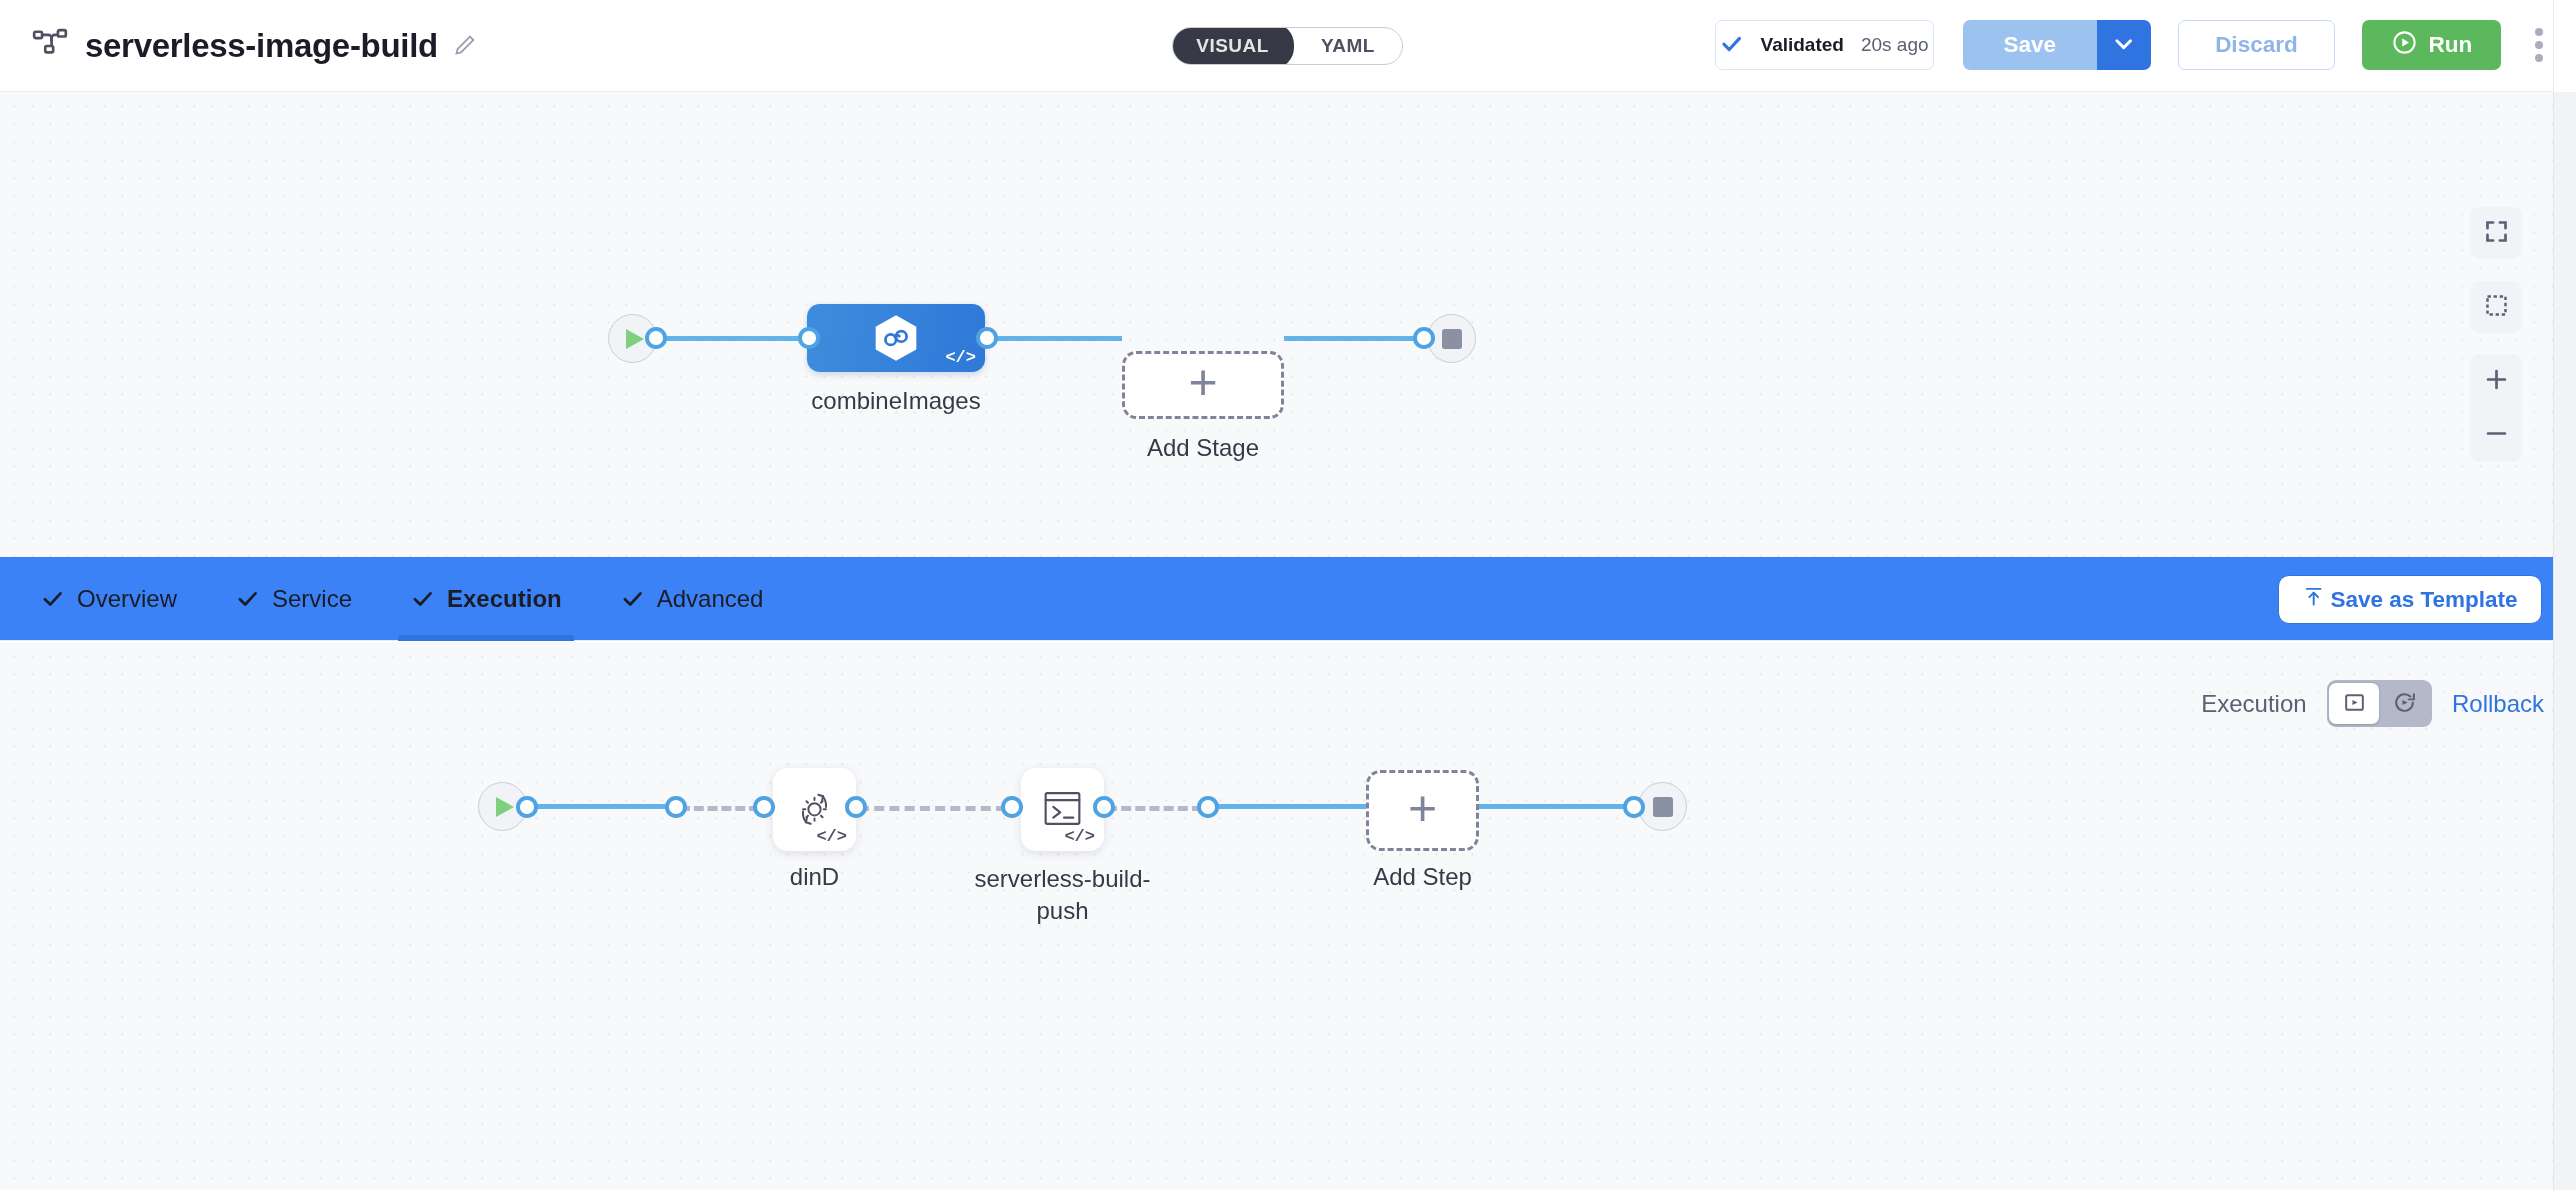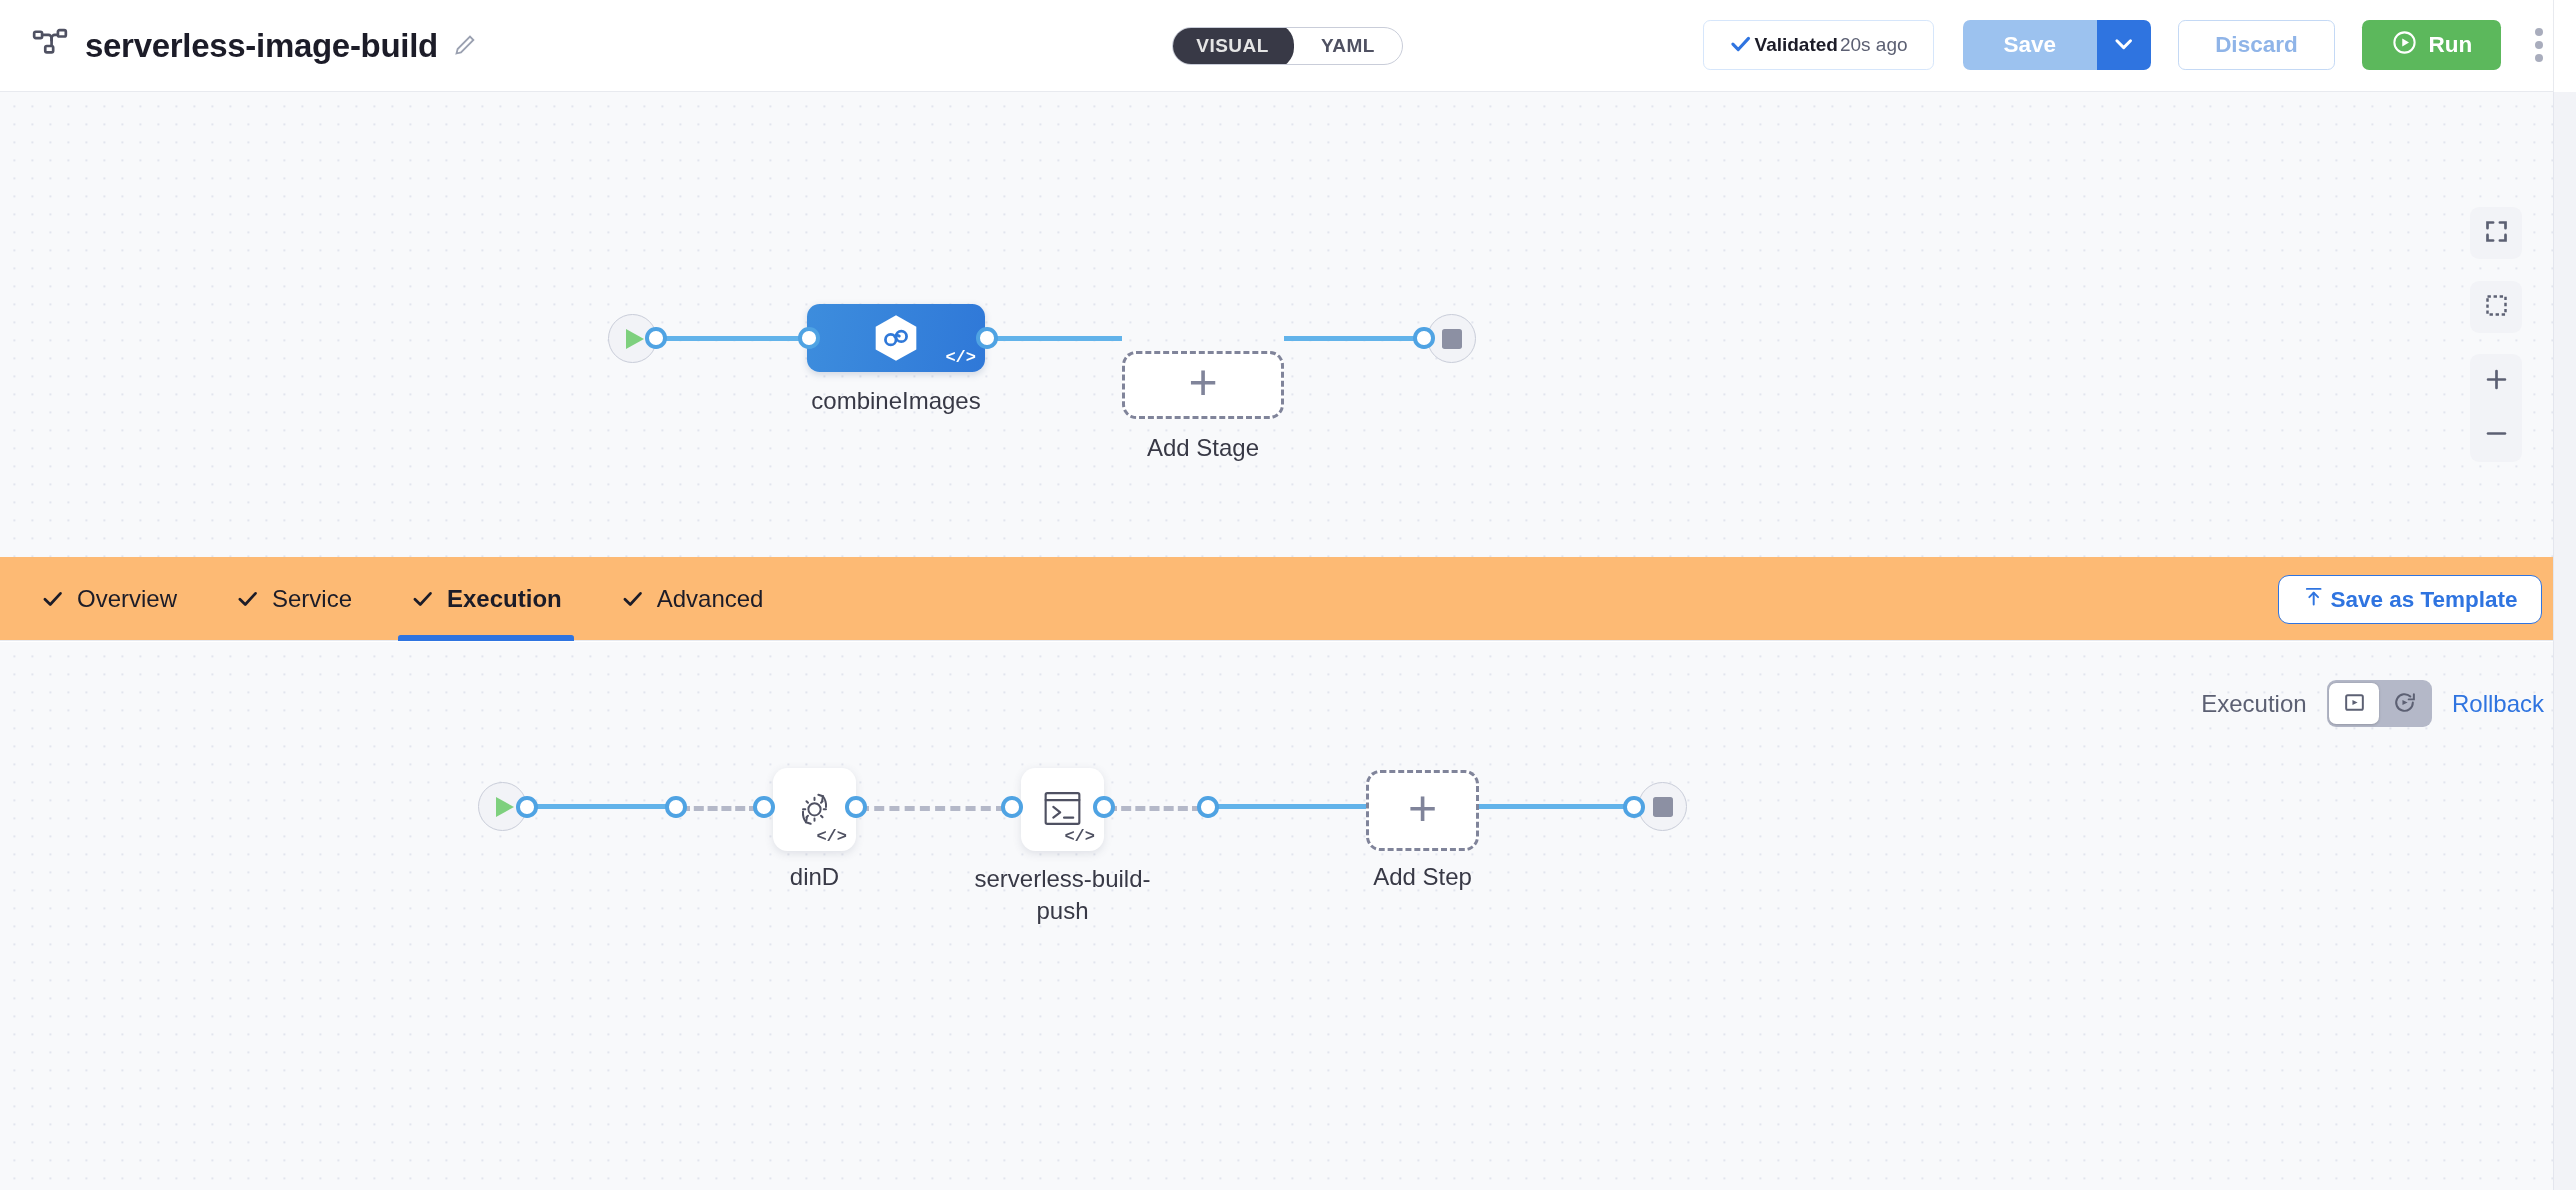--- a/index.html
+++ b/index.html
@@ -38,23 +38,23 @@
   }
   .toggle-seg.active { background: #383946; color: #e5e5e5; border-radius: 21.6px; padding: 0 25px; margin: -1.8px 0 -1.8px -1.8px; height: 46px; }
   .toggle-seg.inactive { color: #4f5162; padding: 0 27px; }
 
   .hdr-right {
     position: absolute; right: 0; top: 0; height: 90px;
     display: flex; align-items: center; gap: 0;
     padding-right: 20px;
   }
   .validated-badge {
-    display: flex; align-items: center; gap: 2px;
+    display: flex; align-items: center; gap: 17px;
     border: 1.8px solid #d6e6fb; border-radius: 7.2px;
-    height: 50px; padding: 0 25px; background: #ffffff;
+    height: 50px; padding: 0 4px; background: #ffffff;
     margin-right: 29px;
   }
   .validated-check { width: 23.4px; height: 23.4px; color: #2f74e0; }
   .validated-txt { font-size: 19px; font-weight: bold; color: #1c1c28; }
   .validated-time { font-size: 19px; color: #5c6073; font-weight: normal; }
 
   .save-group { display: flex; align-items: stretch; height: 50px; border-radius: 7.2px; overflow: hidden; margin-right: 27px; }
   .save-btn {
     background: #9cc2ef; color: #ffffff; border: none;
     font-size: 22.5px; font-weight: bold; padding: 0 41px;
@@ -88,21 +88,21 @@
     background-image: radial-gradient(#e2e5ee 1.4px, transparent 1.5px);
     background-size: 18px 18px;
     background-position: 5.4px 5.4px;
     overflow: hidden;
   }
   .canvas-top { top: 92px; height: 466px; }
   .canvas-bottom { top: 642px; height: 548px; }
 
   .tabs-bar {
     position: absolute; left: 0; top: 557px; width: 2576px; height: 84px;
-    background: #fdba74; border-bottom: 1.8px solid #e8eaef;
+    background: #3b82f6; border-bottom: 1.8px solid #e8eaef;
     display: flex; align-items: center;
   }
   .tab {
     display: flex; align-items: center; gap: 12.6px;
     height: 84px; padding: 0 0; margin-right: 59px;
     position: relative; font-size: 24px; color: #1c1c28;
   }
   .tab:first-child { margin-left: 41px; }
   .tab .tick { width: 23.4px; height: 23.4px; color: #1c1c28; }
   .tab.active { font-weight: bold; }

